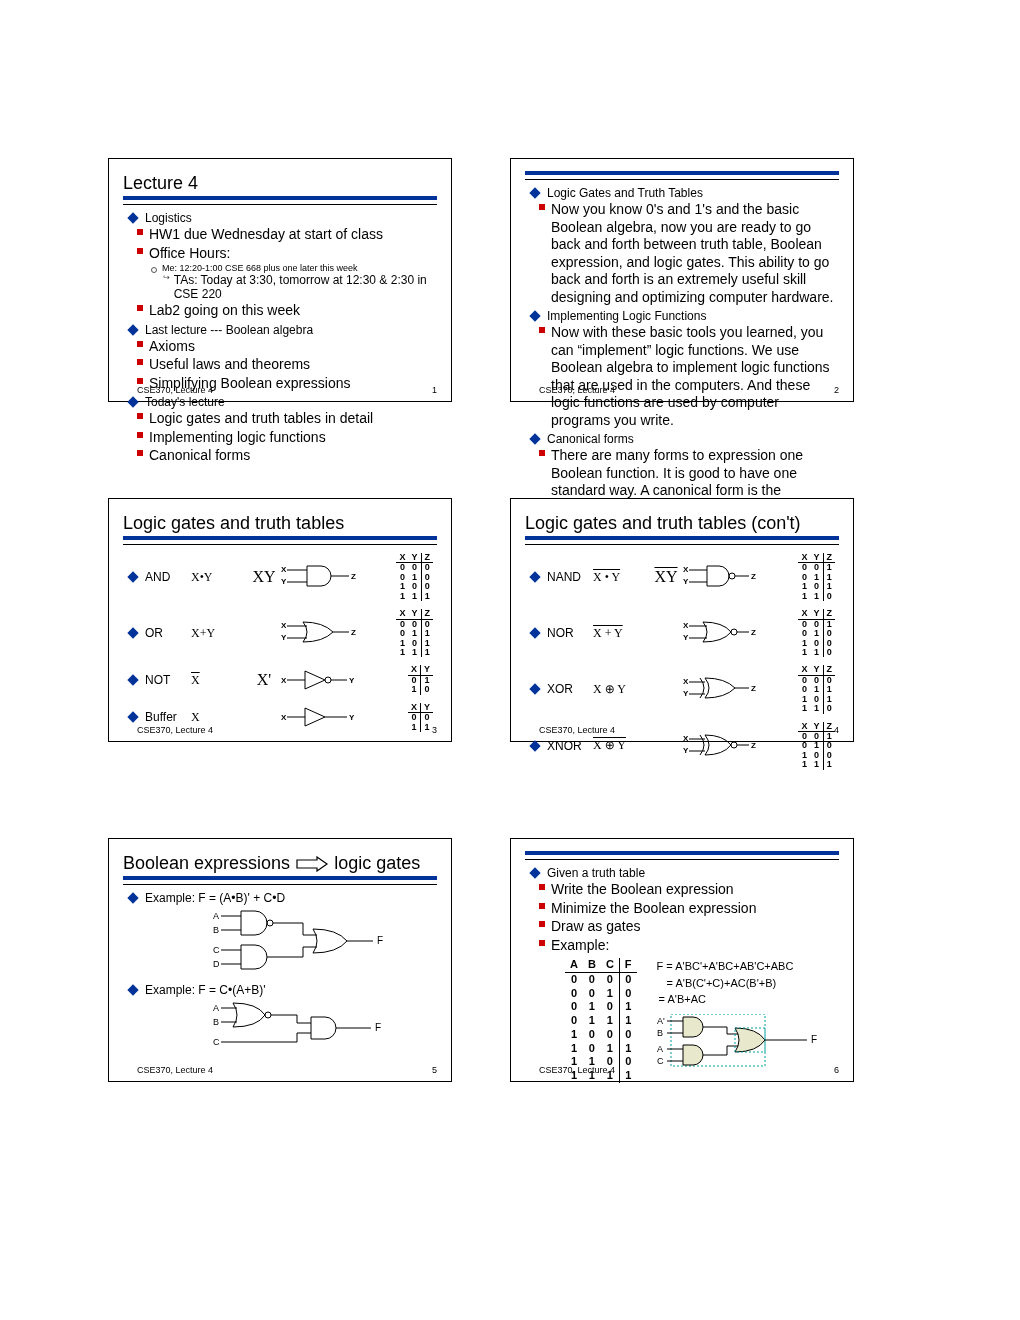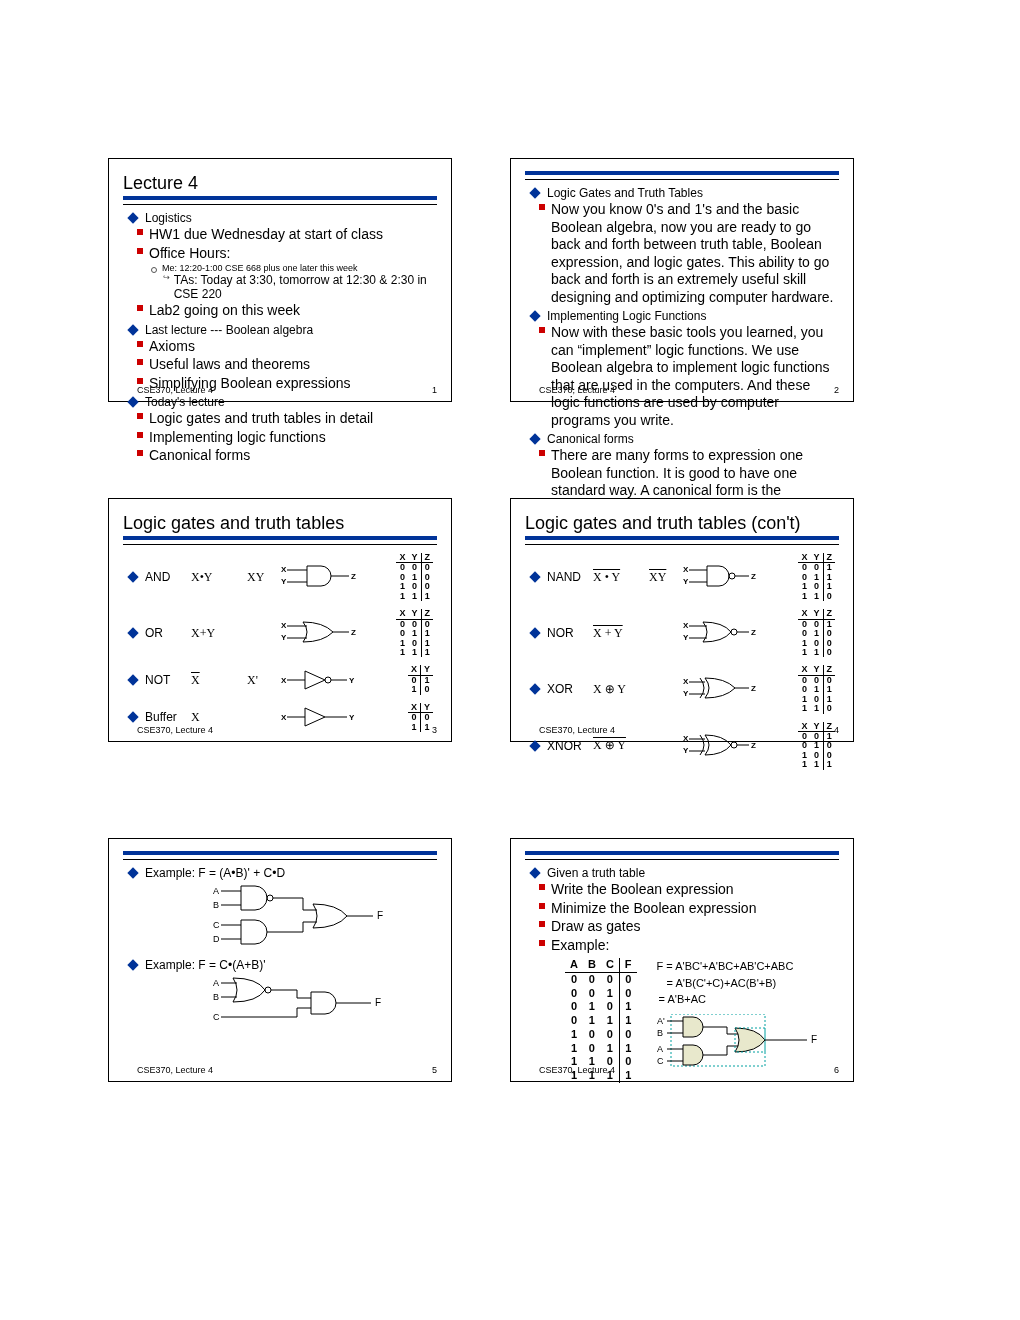--- a/index.html
+++ b/index.html
@@ -81,21 +81,21 @@
 
   
   .gate-row {
     display: flex;
     align-items: center;
     margin: 8px 0 8px 0;
   }
   .gate-row .diamond { margin-top: 0; }
   .gate-label { font-size: 12px; width: 46px; }
   .gate-expr  { font-size: 12px; width: 56px; font-family: 'Times New Roman', serif; }
-  .gate-expr2 { font-size: 12px; width: 34px; font-family: 'Times New Roman', serif; }
+  .gate-expr2 { font-size: 16px; width: 34px; font-family: 'Times New Roman', serif; text-align: center; }
   .gate-svg   { width: 80px; }
   .tt {
     font-family: Arial, sans-serif;
     font-size: 9px;
     font-weight: bold;
     line-height: 1.05;
     margin-left: auto;
     margin-right: 4px;
   }
   .tt table { border-collapse: collapse; }
@@ -611,20 +611,29 @@
             </table>
           </span>
       </div>
 
     </div>
     <div class="footer">CSE370, Lecture 4</div>
     <div class="pageno">4</div>
   </div>
 
   <div class="slide s5">
+    <div class="slide-title">
+      <span>Boolean expressions</span>
+      <span class="arrow-outline">
+        <svg width="34" height="16" stroke="#000" fill="none" stroke-width="1.2">
+            <path d="M2 4 H22 V1 L32 8 L22 15 V12 H2 Z"></path>
+          </svg>
+      </span>
+      <span>logic gates</span>
+    </div>
     <div class="hr1"></div>
     <div class="hr2"></div>
     <div class="body">
       <div class="lvl1">
           <span class="diamond"></span>
           <span>Example: F = (A•B)' + C•D</span>
         </div>
       <div style="margin:4px 0 6px 90px">
         <svg width="190" height="68" stroke="#000" fill="none" stroke-width="1">
           <text x="0" y="10" font-size="9" stroke="none" fill="#000">A</text>

